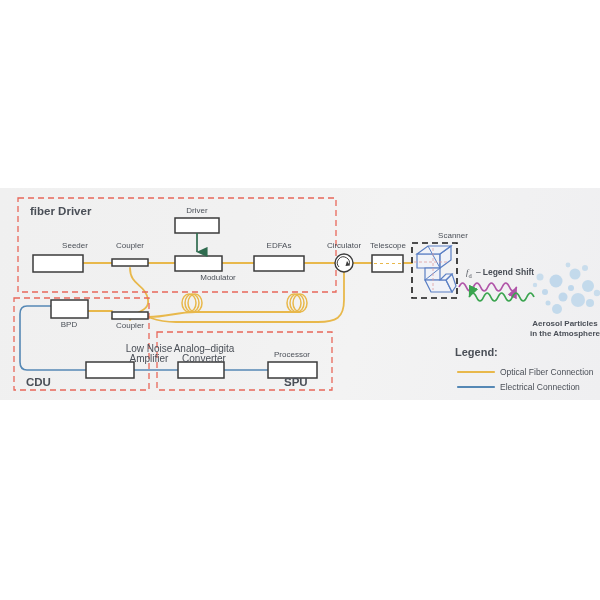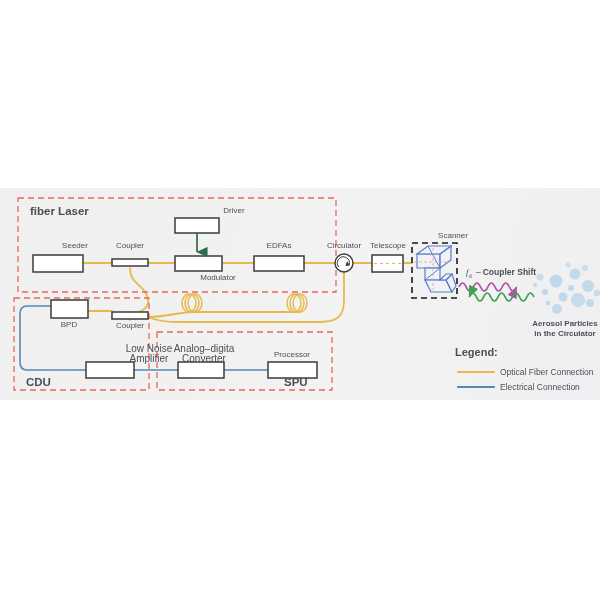--- a/index.html
+++ b/index.html
@@ -157,27 +157,27 @@
       <circle cx="597" cy="293" r="3.2" opacity="0.7"></circle>
       <circle cx="568" cy="265" r="2.4" opacity="0.7"></circle>
     </g>
 
     <g stroke-linecap="round">
       <line x1="458" y1="372" x2="494" y2="372" stroke="#e8b84b" stroke-width="2.2"></line>
       <line x1="458" y1="387" x2="494" y2="387" stroke="#5588b5" stroke-width="2.2"></line>
     </g>
   </svg>
 
-  <div class="lbl bold" style="left:30px;top:205px;font-size:11.5px;">fiber Laser</div>
+  <div class="lbl bold" style="left:30px;top:205px;font-size:11.5px;">fiber Driver</div>
   <div class="lbl bold" style="left:26px;top:376px;font-size:11.5px;">CDU</div>
   <div class="lbl bold" style="left:284px;top:376px;font-size:11.5px;">SPU</div>
 
   <div class="lbl ctr" style="left:58px;top:241px;font-size:8px;padding-left:34px;">Seeder</div>
   <div class="lbl ctr" style="left:130px;top:241px;font-size:8px;">Coupler</div>
-  <div class="lbl ctr" style="left:197px;top:206px;font-size:8px;margin-left:37px;">Driver</div>
+  <div class="lbl ctr" style="left:197px;top:206px;font-size:8px;">Driver</div>
   <div class="lbl ctr" style="left:198px;top:273px;font-size:8px;margin-left:20px;">Modulator</div>
   <div class="lbl ctr" style="left:279px;top:241px;font-size:8px;">EDFAs</div>
   <div class="lbl ctr" style="left:344px;top:241px;font-size:8px;">Circulator</div>
   <div class="lbl ctr" style="left:388px;top:241px;font-size:8px;">Telescope</div>
   <div class="lbl ctr" style="left:435px;top:231px;font-size:8px;padding-left:36px;">Scanner</div>
 
   <div class="lbl ctr" style="left:69px;top:320px;font-size:8px;">BPD</div>
   <div class="lbl ctr" style="left:130px;top:321px;font-size:8px;">Coupler</div>
 
   <div class="lbl ctr" style="left:110px;top:344px;font-size:10px;line-height:9.5px;margin-left:39px;">
@@ -185,25 +185,25 @@
     <span>Amplifier</span>
   </div>
   <div class="lbl ctr" style="left:204px;top:344px;font-size:10px;line-height:9.5px;">
     <span>Analog–digita</span><br>
     <span>Converter</span>
   </div>
   <div class="lbl ctr" style="left:292px;top:350px;font-size:8px;">Processor</div>
 
   <div class="lbl" style="left:466px;top:267px;font-size:8.5px;">
     <i style="font-family:'Liberation Serif',serif;">f</i><sub style="font-family:'Liberation Serif',serif;font-size:6.5px;">d</sub>
-    <span style="margin:0 2px;">–</span><span style="font-weight:bold;">Coupler Shift</span>
+    <span style="margin:0 2px;">–</span><span style="font-weight:bold;">Legend Shift</span>
   </div>
 
   <div class="lbl ctr bold" style="left:565px;top:319px;font-size:8px;line-height:10px;text-align:center;">
     <span>Aerosol Particles</span><br>
-    <span>in the Circulator</span>
+    <span>in the Atmosphere</span>
   </div>
 
   <div class="lbl bold" style="left:455px;top:346px;font-size:11px;">Legend:</div>
   <div class="lbl" style="left:500px;top:367px;font-size:8.5px;">Optical Fiber Connection</div>
   <div class="lbl" style="left:500px;top:382px;font-size:8.5px;">Electrical Connection</div>
 
 </div>
 
 </body></html>

